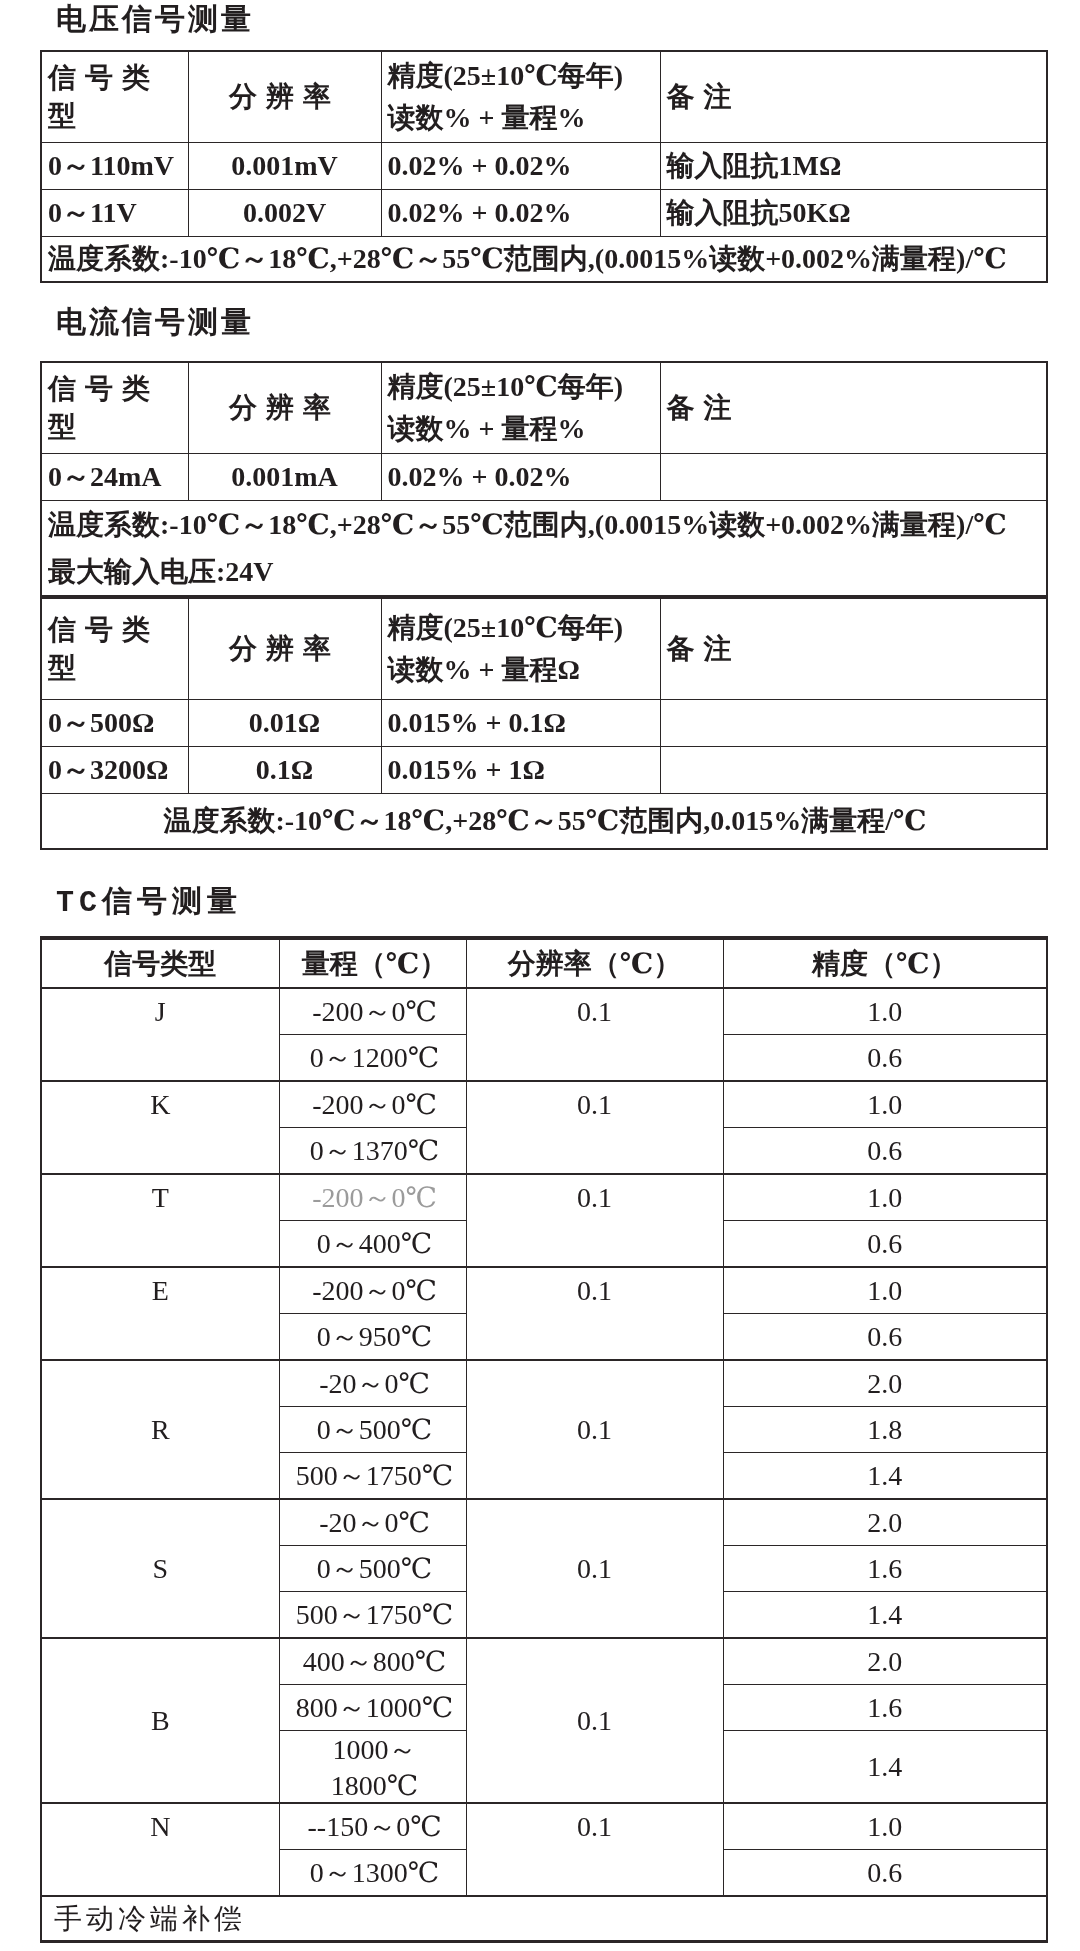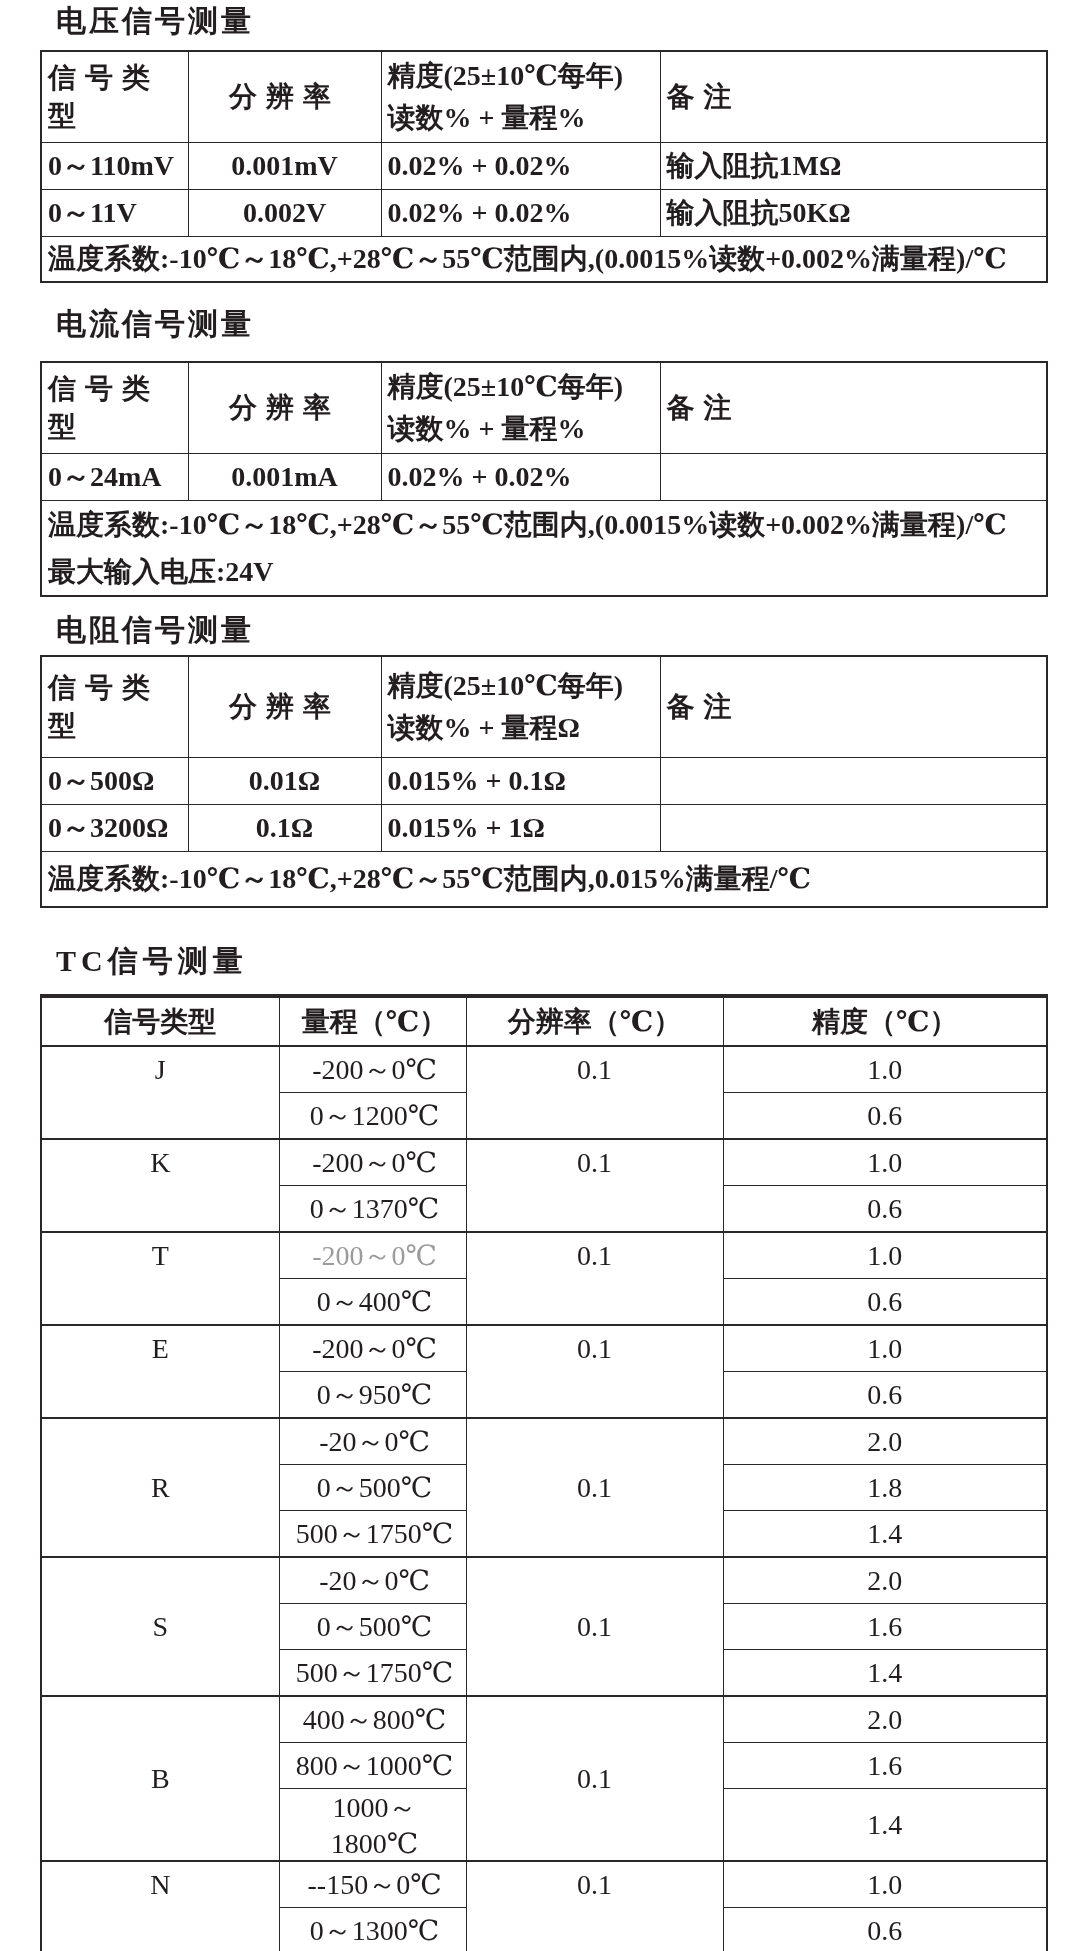--- a/index.html
+++ b/index.html
@@ -7,20 +7,21 @@
     width: 1080px; height: 1951px; overflow: hidden;
     font-family: "Liberation Serif", "DejaVu Serif", serif;
     color: #221e1f;
   }
   .page { padding-top: 4px; }
 
   .sec-title {
     margin: 0 0 12px 56px;
     font-size: 30px; line-height: 34px; font-weight: bold;
     letter-spacing: 3px;
+    font-family: Liberation Mono, monospace;
   }
   .t2-title { margin-top: 24px; margin-bottom: 20px; }
   .t3-title { margin-top: 16px; margin-bottom: 8px; }
   .t4-title { margin-top: 36px; margin-bottom: 16px; letter-spacing: 5px; }
 
   table {
     border-collapse: collapse; table-layout: fixed;
     margin-left: 40px; width: 1006px;
   }
 
@@ -35,21 +36,21 @@
   .spec tr.hdr td { height: 90px; }
   .t3 tr.hdr td { height: 100px; }
   .spec tr.r td { height: 46px; }
   .spec td.ctr { text-align: center; }
   .sp { letter-spacing: 9px; }
   .remark-h { text-align: left; padding-left: 58px; letter-spacing: 9px; font-family: Liberation Serif, serif; }
   .acc div { line-height: 42px; }
   .spec tr.ft td { height: 44px; font-size: 28px; padding: 0 4px 0 6px; }
   .t2 tr.ft td { height: 94px; }
   .t2 tr.ft td div { line-height: 47px; }
-  .t3 tr.ft td { height: 54px; }
+  .t3 tr.ft td { height: 54px; text-align: center; }
 
   
   .tc {
     border: 2px solid #2b2627;
     border-top-width: 4px; border-bottom-width: 3px;
   }
   .tc td {
     border: 1px solid #2b2627;
     font-size: 28px; font-weight: normal;
     padding: 0 6px; overflow: hidden;
@@ -135,21 +136,20 @@
       </tr>
       <tr class="ft">
         <td colspan="4">
           <div>温度系数:-10℃～18℃,+28℃～55℃范围内,(0.0015%读数+0.002%满量程)/℃</div>
           <div>最大输入电压:24V</div>
         </td>
       </tr>
     </tbody>
   </table>
 
-  <div class="sec-title t3-title">电阻信号测量</div>
   <table class="spec t3">
     <colgroup>
         <col style="width:147px">
         <col style="width:193px">
         <col style="width:279px">
         <col style="width:387px">
       </colgroup>
     <tbody>
       <tr class="hdr">
         <td class="sp">信号类型</td>

